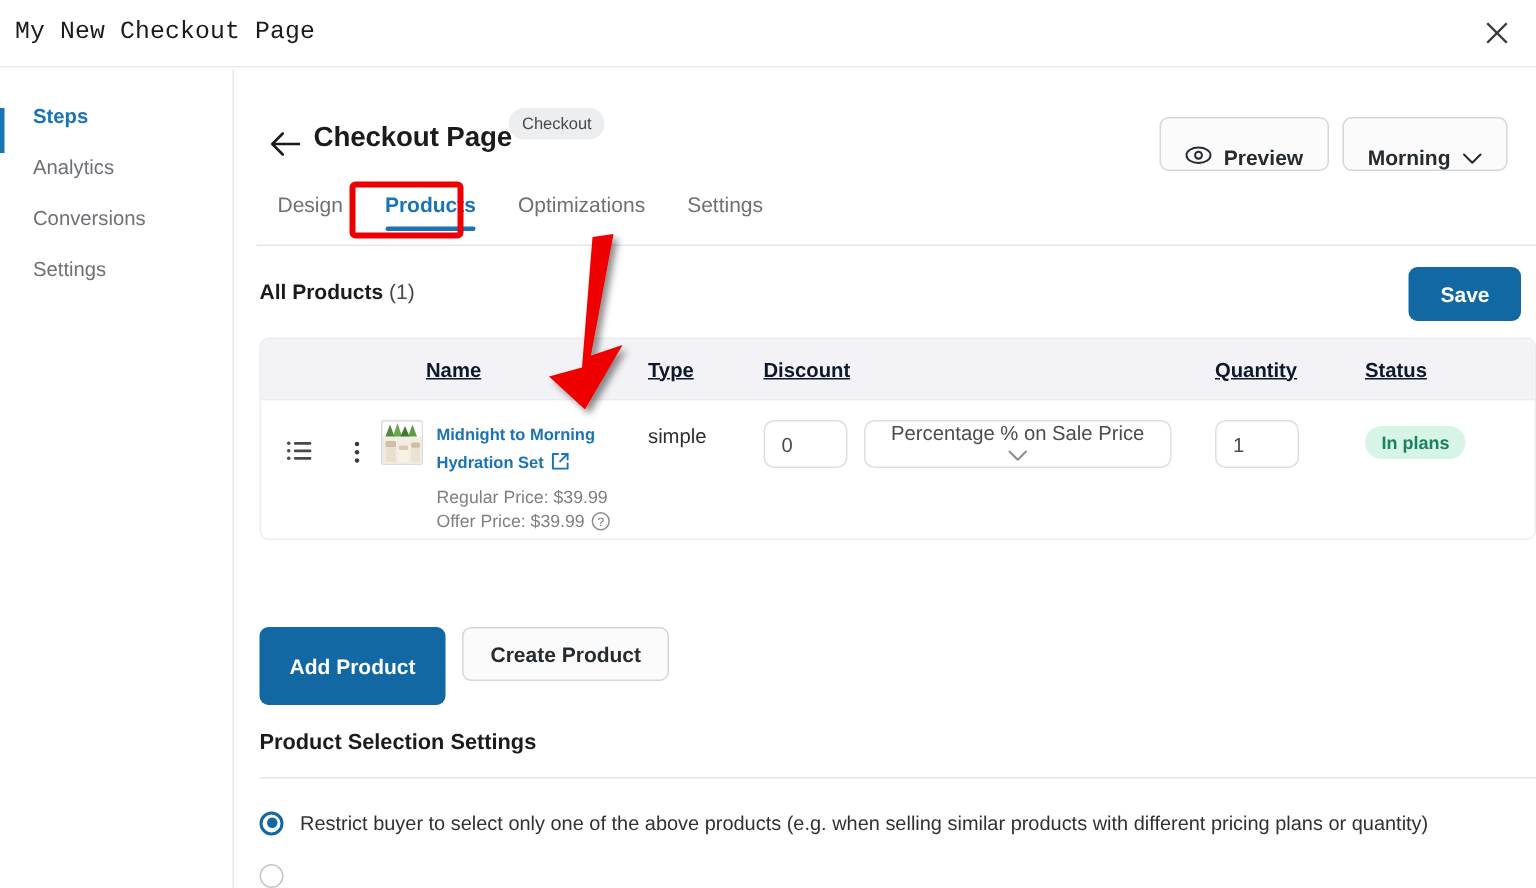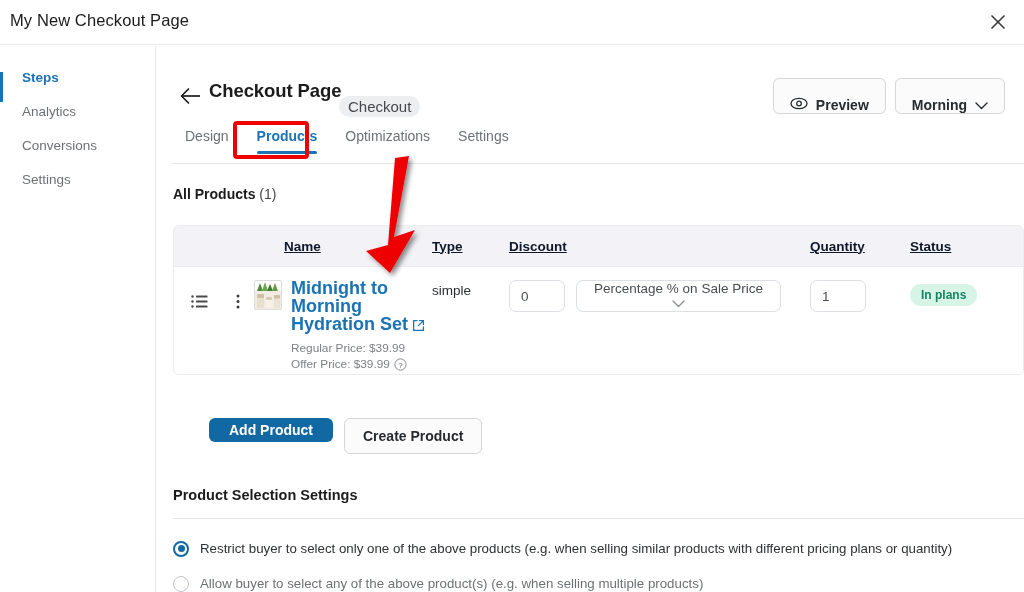--- a/index.html
+++ b/index.html
@@ -16,20 +16,21 @@
     width: 1024px; height: 592px;
     background: #ffffff;
   }
 
   
   .titlebar {
     position: absolute; left: 0; top: 0;
     width: 1024px; height: 45px;
     border-bottom: 1px solid #ececec;
     background: #ffffff;
+    font-family: Liberation Mono, monospace;
   }
   .window-title {
     position: absolute; left: 10px; top: 11px;
     font-size: 16.5px; font-weight: 400; color: #1b1b1b;
     letter-spacing: 0.1px; white-space: nowrap;
   }
   .close-btn {
     position: absolute; right: 8px; top: 5px;
     width: 36px; height: 34px;
     display: flex; align-items: center; justify-content: center;
@@ -79,27 +80,27 @@
     width: 24px; height: 24px;
     cursor: pointer;
     display: flex; align-items: center; justify-content: center;
   }
   .page-title {
     position: absolute; left: 52px; top: 8px;
     font-size: 18.5px; font-weight: 600; color: #1b1b1b;
     letter-spacing: -0.1px; white-space: nowrap;
   }
   .page-badge {
-    position: absolute; left: 182px; top: 24px;
+    position: absolute; left: 182px; top: 0;
     height: 21px;
     padding: 0 9px;
     border-radius: 11px;
     background: #eceef0;
     color: #46494c;
-    font-size: 15px;
+    font-size: 11px;
     display: flex; align-items: center;
     white-space: nowrap;
   }
   .head-btns {
     position: absolute; right: 10px; top: 6px;
     display: flex; gap: 9px;
   }
   .btn-ghost {
     height: 36px;
     padding: 0 16px;
@@ -204,21 +205,21 @@
   .thumb {
     width: 28px; height: 30px; flex: none;
     border: 1px solid #dcdcdc;
     border-radius: 2px;
     overflow: hidden;
     background: #f4efe7;
   }
   .thumb svg { display: block; }
   .prod-info { width: 142px; }
   .prod-link {
-    font-size: 18px; font-weight: 600; color: #1a73b5;
+    font-size: 11px; font-weight: 600; color: #1a73b5;
     line-height: 15.5px; cursor: pointer;
     display: inline;
   }
   .ext-icon { display: inline-block; vertical-align: -2px; margin-left: 4px; cursor: pointer; }
   .price-line {
     font-size: 11.8px; color: #7d7f82; margin-top: 5px; white-space: nowrap;
   }
   .price-line.second { margin-top: 2px; }
   .help-icon { display: inline-block; vertical-align: -3px; margin-left: 4px; cursor: pointer; }
 
@@ -260,26 +261,25 @@
     display: inline-flex; align-items: center;
     white-space: nowrap;
   }
 
   
   .act-row {
     position: absolute; left: 16px; top: 372px;
     display: flex; gap: 11px;
   }
   .btn-add {
-    height: 24px; padding: 0 20px;
+    height: 52px; padding: 0 20px;
     background: #1268a3; border: none; border-radius: 6px;
     color: #fff; font-size: 14px; font-weight: 700;
     display: flex; align-items: center; cursor: pointer;
     font-family: "Liberation Sans", sans-serif;
-    margin-left: 36px;
   }
   .btn-create {
     height: 36px; padding: 0 18px;
     background: #fbfbfb; border: 1px solid #d4d6d8; border-radius: 6px;
     color: #262b2f; font-size: 14px; font-weight: 700;
     display: flex; align-items: center; cursor: pointer;
     font-family: "Liberation Sans", sans-serif;
   }
 
   
@@ -402,20 +402,23 @@
       <div class="tab">
         <span>Settings</span>
       </div>
     </div>
     <div class="tabs-rule"></div>
 
     <div class="section-bar">
       <div class="all-products">
         <span>All Products</span>
         <span class="count">(1)</span>
+      </div>
+      <div class="btn-primary">
+        <span>Save</span>
       </div>
     </div>
 
     <div class="table">
       <div class="thead">
         <div class="c-handle"></div>
         <div class="c-kebab"></div>
         <div class="c-name th">Name</div>
         <div class="c-type th">Type</div>
         <div class="c-disc th">Discount</div>
@@ -518,21 +521,20 @@
 
     <div class="sel-head">Product Selection Settings</div>
     <div class="sel-rule"></div>
     <div class="radios">
       <div class="radio-row selected">
         <span class="radio checked"></span>
         <span class="radio-label">Restrict buyer to select only one of the above products (e.g. when selling similar products with different pricing plans or quantity)</span>
       </div>
       <div class="radio-row">
         <span class="radio"></span>
-        <span class="radio-label">Allow buyer to select any of the above product(s) (e.g. when selling multiple products)</span>
       </div>
 
     </div>
 
   </div>
 
   <div class="anno-box"></div>
   <svg class="anno-arrow" viewBox="0 0 120 140">
     <defs>
       <filter id="ashadow" x="-40%" y="-40%" width="190%" height="190%">

